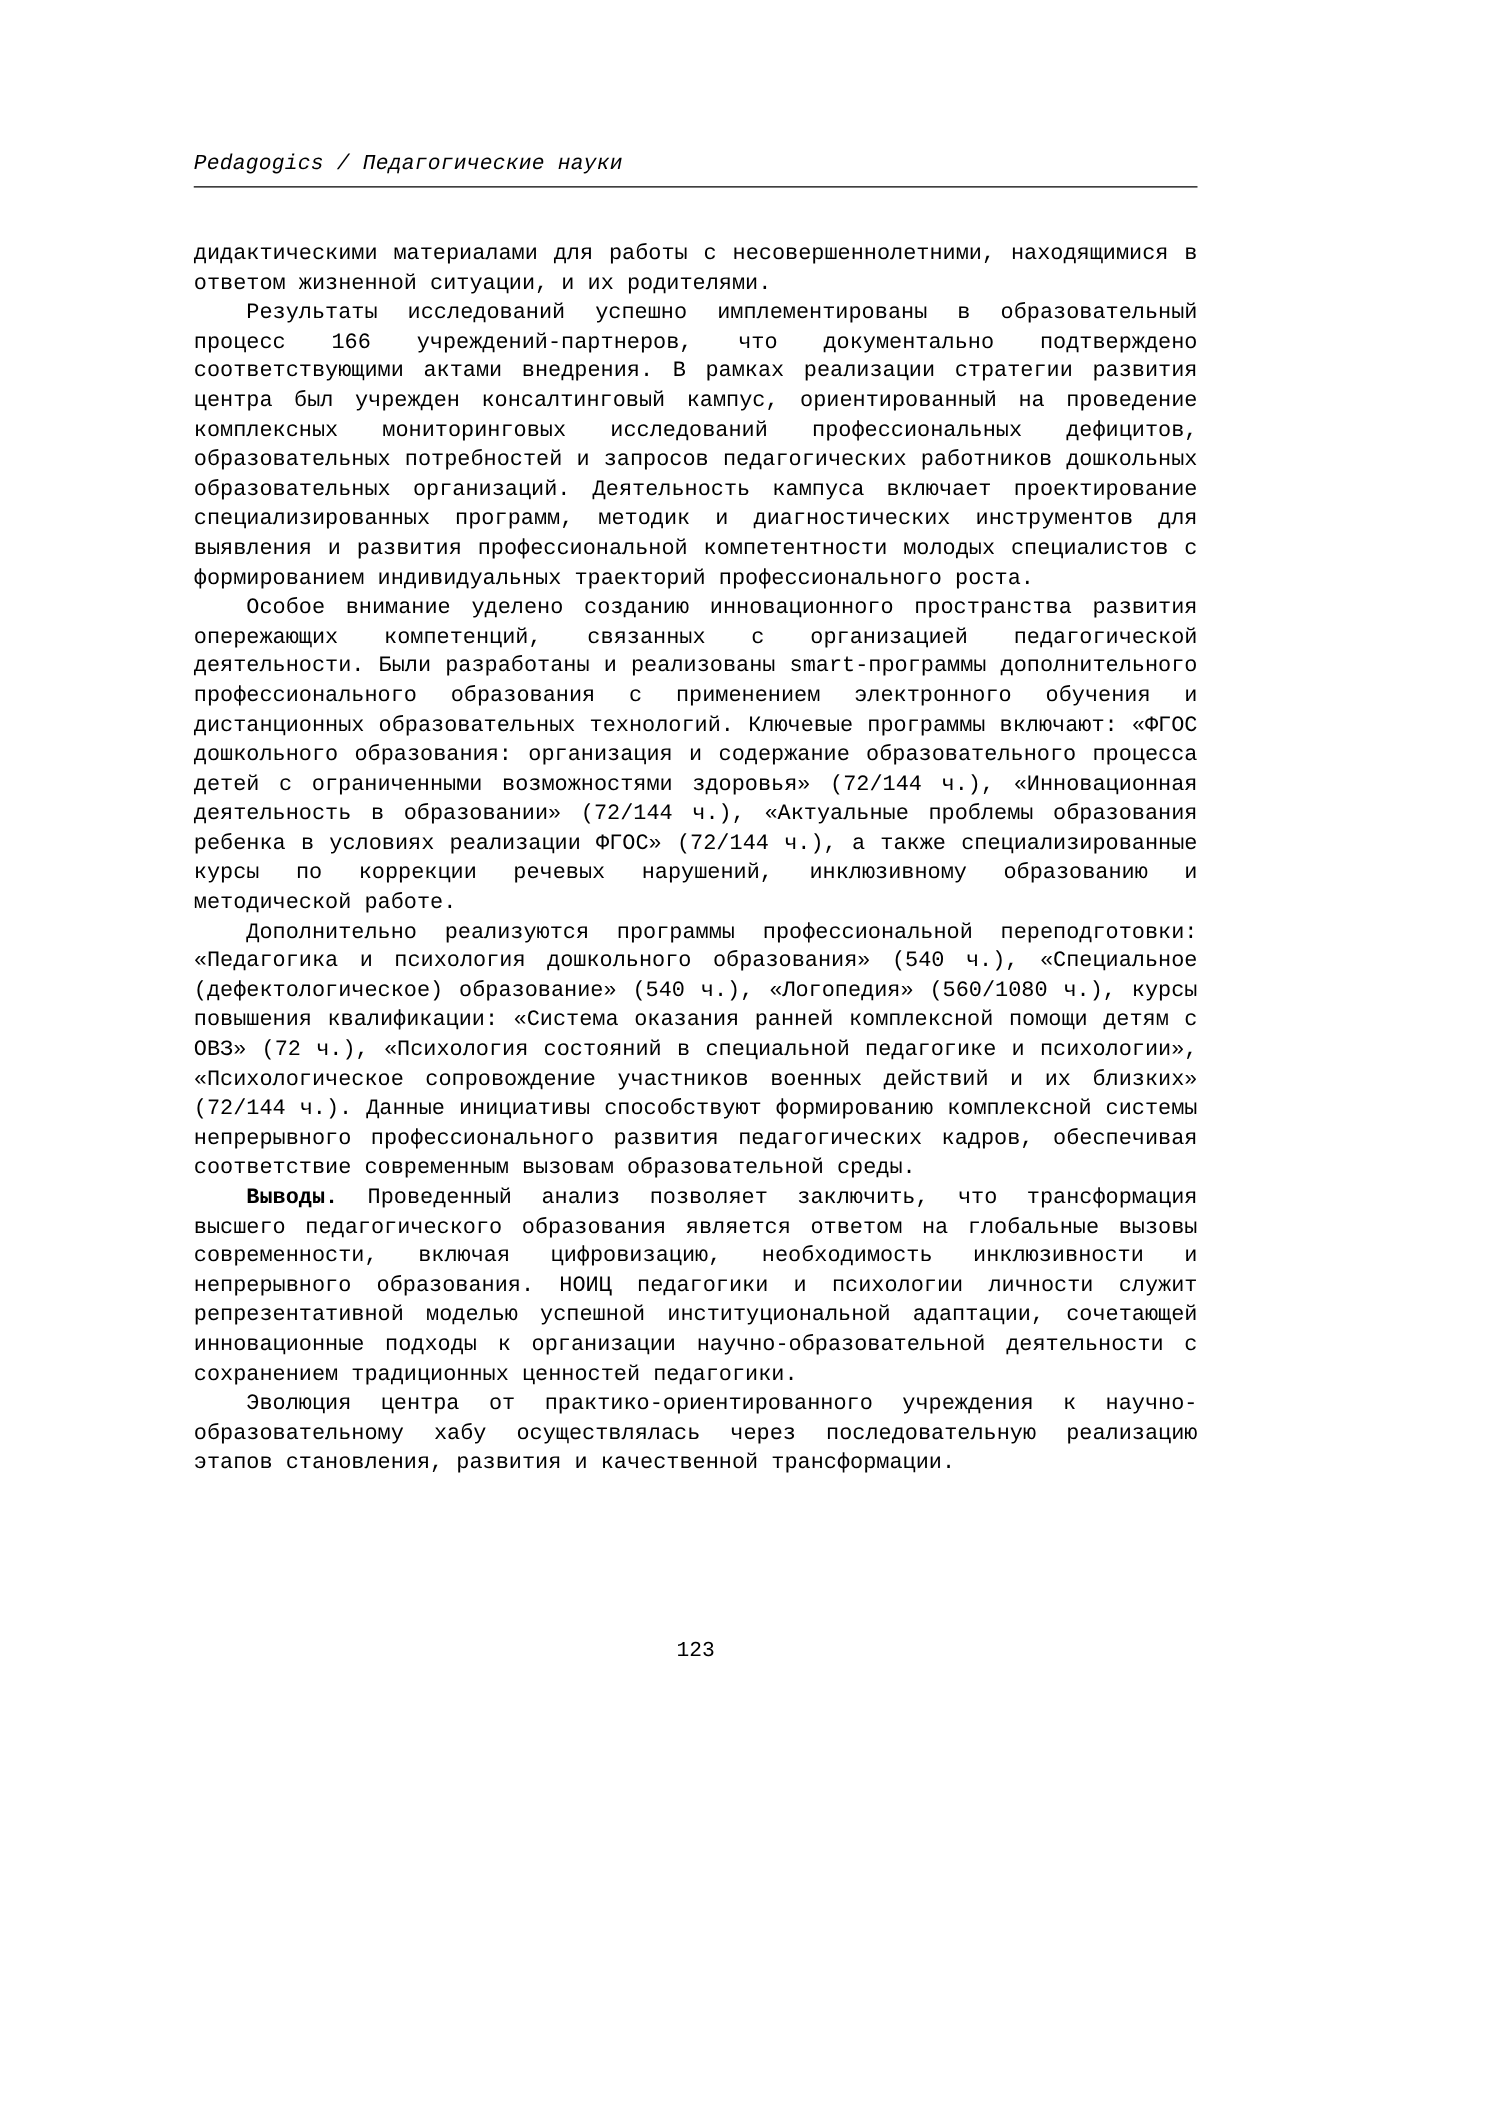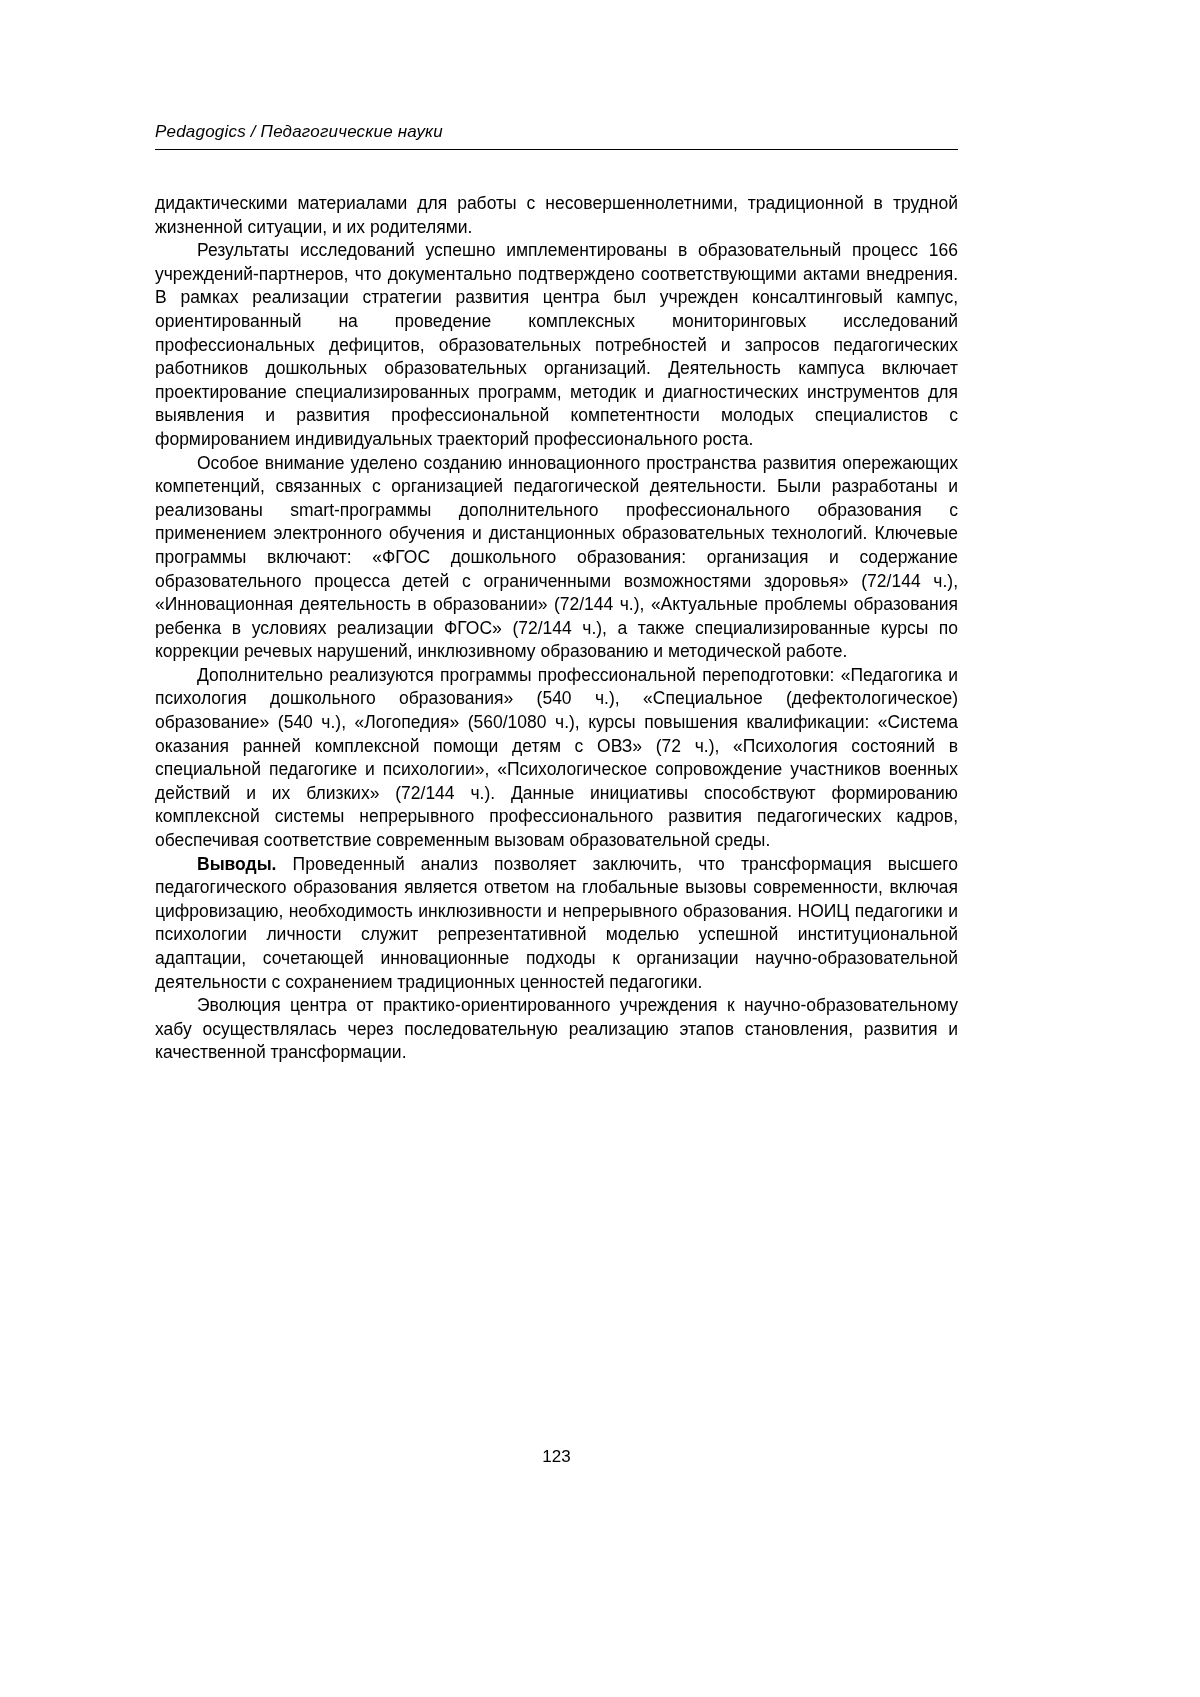--- a/index.html
+++ b/index.html
@@ -8,21 +8,21 @@
       background: #ffffff;
     }
     .page {
       position: relative;
       width: 1200px;
       height: 1697px;
       background: #ffffff;
       color: #000000;
       box-sizing: border-box;
       padding: 122px 242px 0 155px;
-      font-family: Liberation Sans, sans-serif;
+      font-family: Liberation Mono, monospace;
       overflow: hidden;
     }
     .running-head {
       font-style: italic;
       font-size: 17px;
       line-height: 20px;
       letter-spacing: 0.2px;
     }
     .head-rule {
       border: none;
@@ -44,37 +44,37 @@
     .article-body p.no-indent {
       text-indent: 0;
     }
     .conclusions-lead {
       font-weight: bold;
     }
     .page-number {
       position: absolute;
       left: 155px;
       width: 803px;
-      top: 1447px;
+      top: 1312px;
       text-align: center;
       font-size: 17px;
     }
   </style>
 </head>
 <body>
 
 <div class="page">
 
   <div class="running-head">Pedagogics / Педагогические науки</div>
 
   <hr class="head-rule">
 
   <div class="article-body">
 
-    <p class="no-indent">дидактическими материалами для работы с несовершеннолетними, традиционной в трудной жизненной ситуации, и их родителями.</p>
+    <p class="no-indent">дидактическими материалами для работы с несовершеннолетними, находящимися в ответом жизненной ситуации, и их родителями.</p>
 
     <p>Результаты исследований успешно имплементированы в образовательный процесс 166 учреждений-партнеров, что документально подтверждено соответствующими актами внедрения. В рамках реализации стратегии развития центра был учрежден консалтинговый кампус, ориентированный на проведение комплексных мониторинговых исследований профессиональных дефицитов, образовательных потребностей и запросов педагогических работников дошкольных образовательных организаций. Деятельность кампуса включает проектирование специализированных программ, методик и диагностических инструментов для выявления и развития профессиональной компетентности молодых специалистов с формированием индивидуальных траекторий профессионального роста.</p>
 
     <p>Особое внимание уделено созданию инновационного пространства развития опережающих компетенций, связанных с организацией педагогической деятельности. Были разработаны и реализованы smart-программы дополнительного профессионального образования с применением электронного обучения и дистанционных образовательных технологий. Ключевые программы включают: «ФГОС дошкольного образования: организация и содержание образовательного процесса детей с ограниченными возможностями здоровья» (72/144 ч.), «Инновационная деятельность в образовании» (72/144 ч.), «Актуальные проблемы образования ребенка в условиях реализации ФГОС» (72/144 ч.), а также специализированные курсы по коррекции речевых нарушений, инклюзивному образованию и методической работе.</p>
 
     <p>Дополнительно реализуются программы профессиональной переподготовки: «Педагогика и психология дошкольного образования» (540 ч.), «Специальное (дефектологическое) образование» (540 ч.), «Логопедия» (560/1080 ч.), курсы повышения квалификации: «Система оказания ранней комплексной помощи детям с ОВЗ» (72 ч.), «Психология состояний в специальной педагогике и психологии», «Психологическое сопровождение участников военных действий и их близких» (72/144 ч.). Данные инициативы способствуют формированию комплексной системы непрерывного профессионального развития педагогических кадров, обеспечивая соответствие современным вызовам образовательной среды.</p>
 
     <p><span class="conclusions-lead">Выводы.</span><span> Проведенный анализ позволяет заключить, что трансформация высшего педагогического образования является ответом на глобальные вызовы современности, включая цифровизацию, необходимость инклюзивности и непрерывного образования. НОИЦ педагогики и психологии личности служит репрезентативной моделью успешной институциональной адаптации, сочетающей инновационные подходы к организации научно-образовательной деятельности с сохранением традиционных ценностей педагогики.</span></p>
 
 

